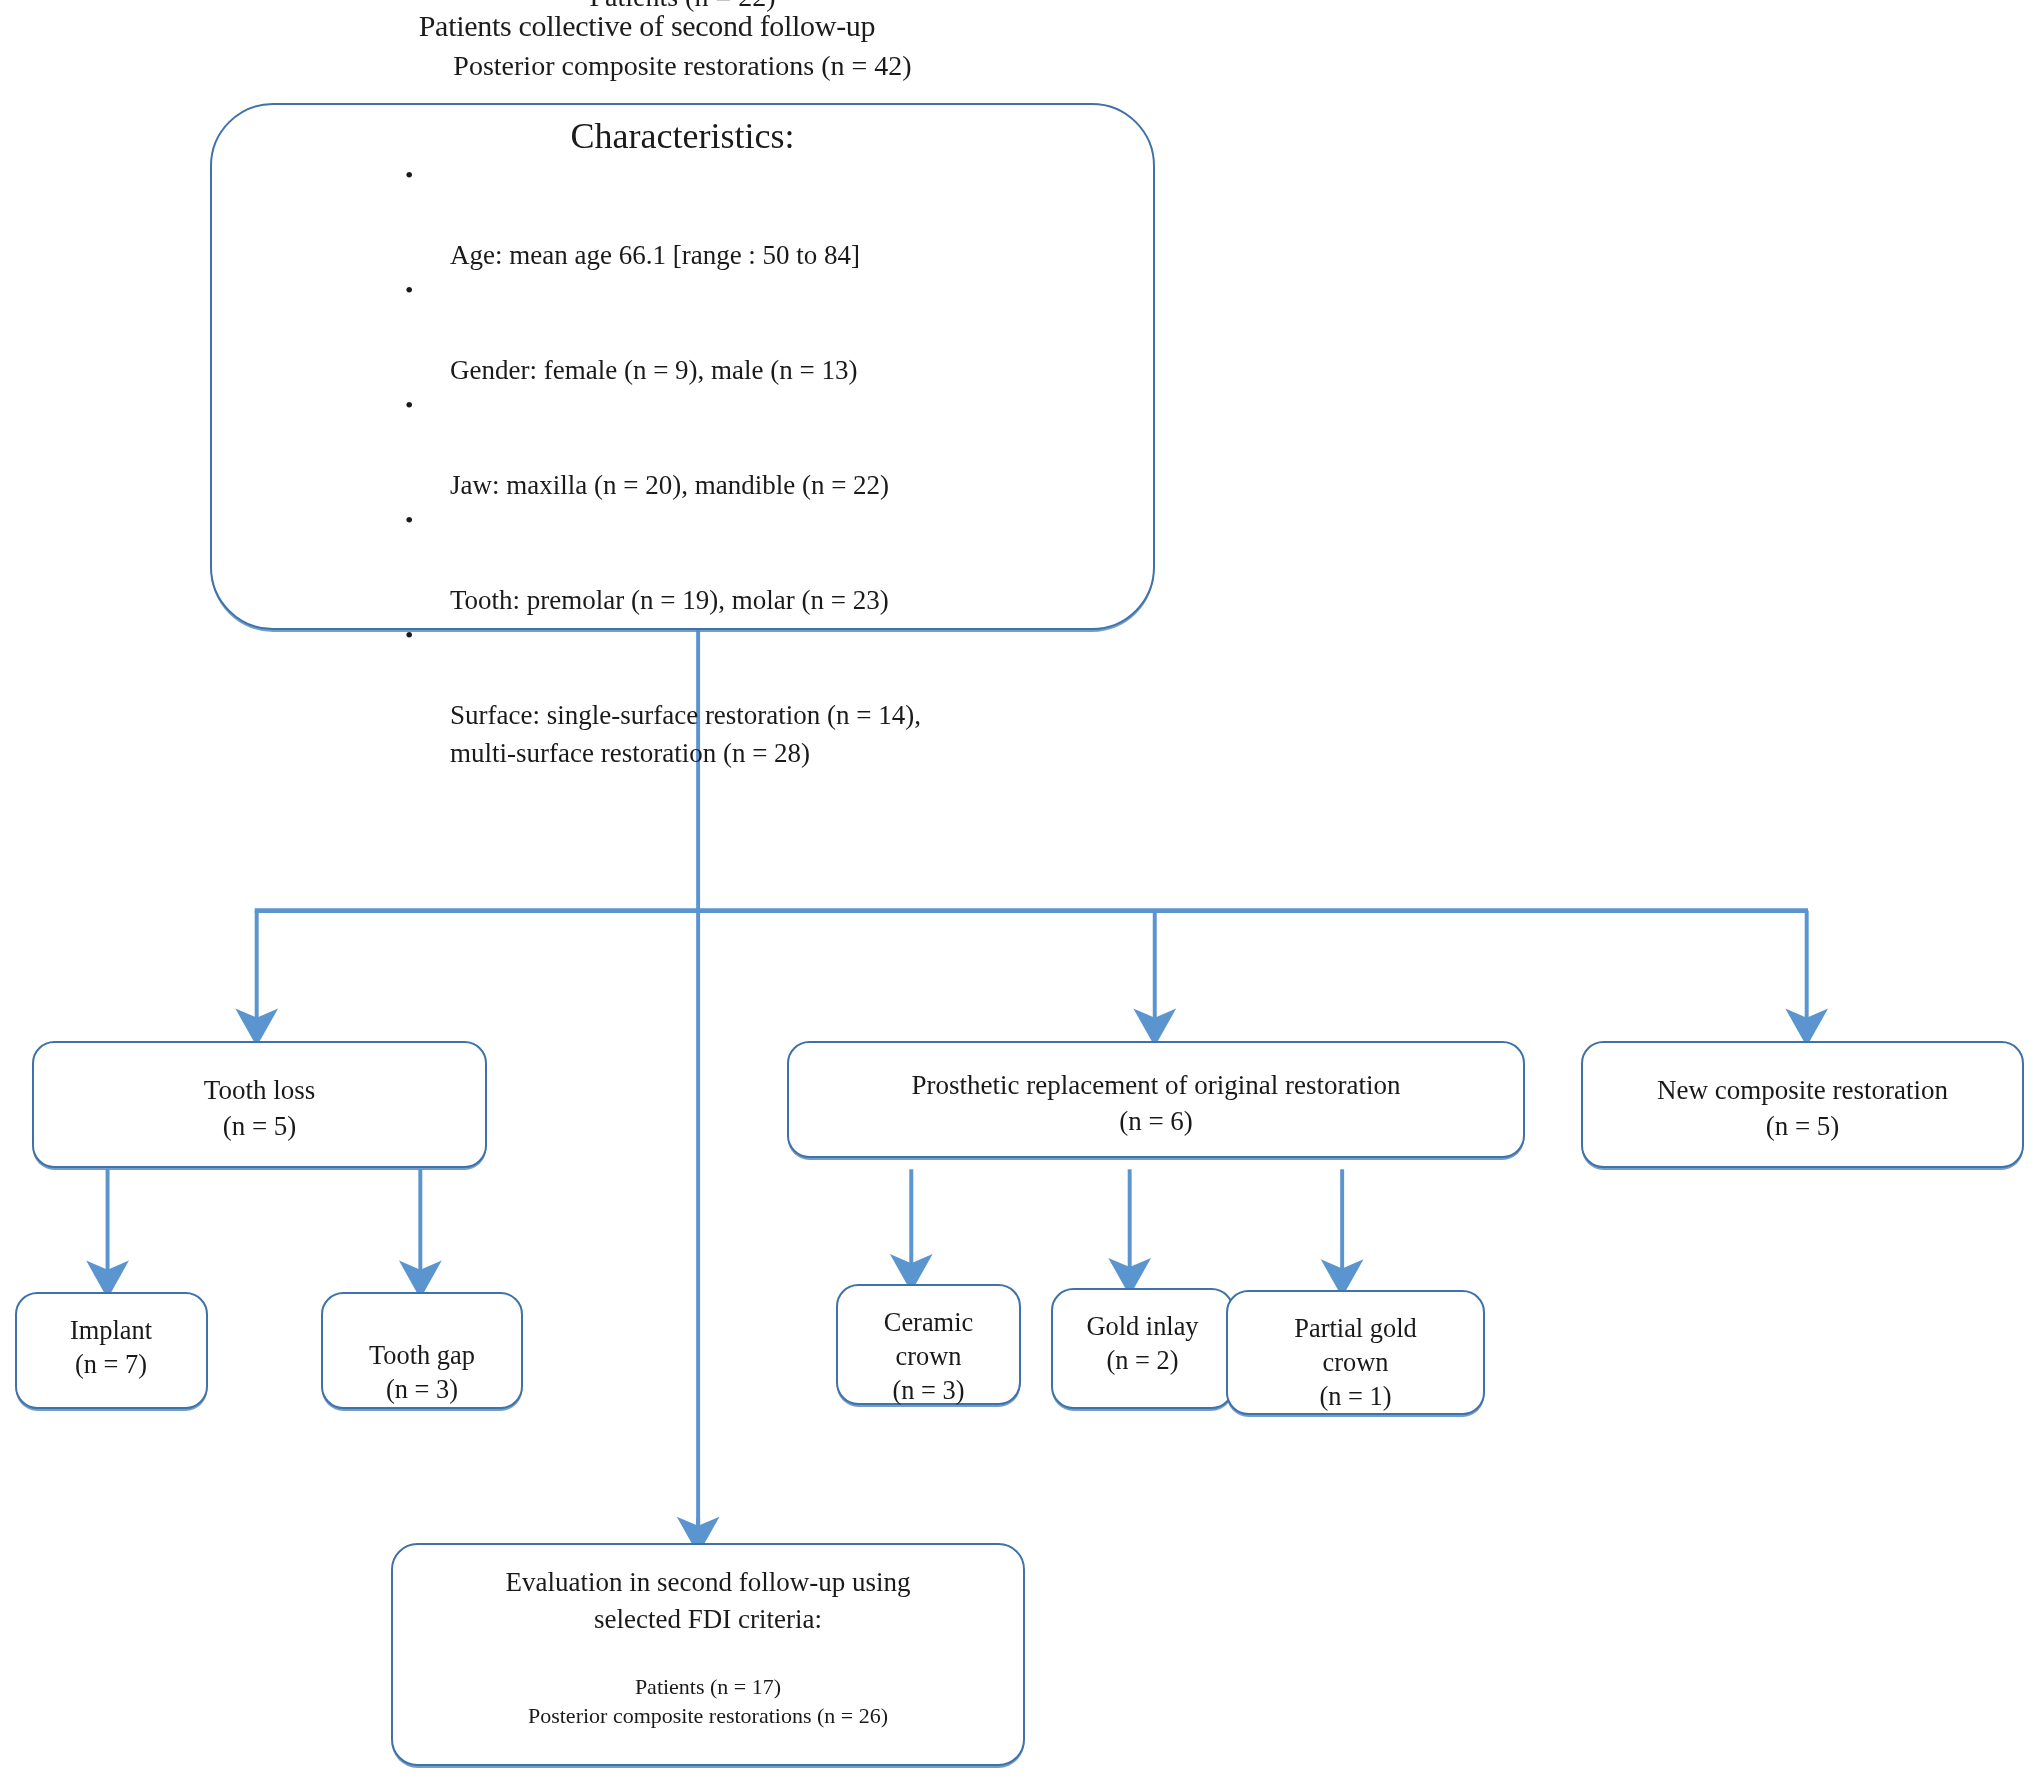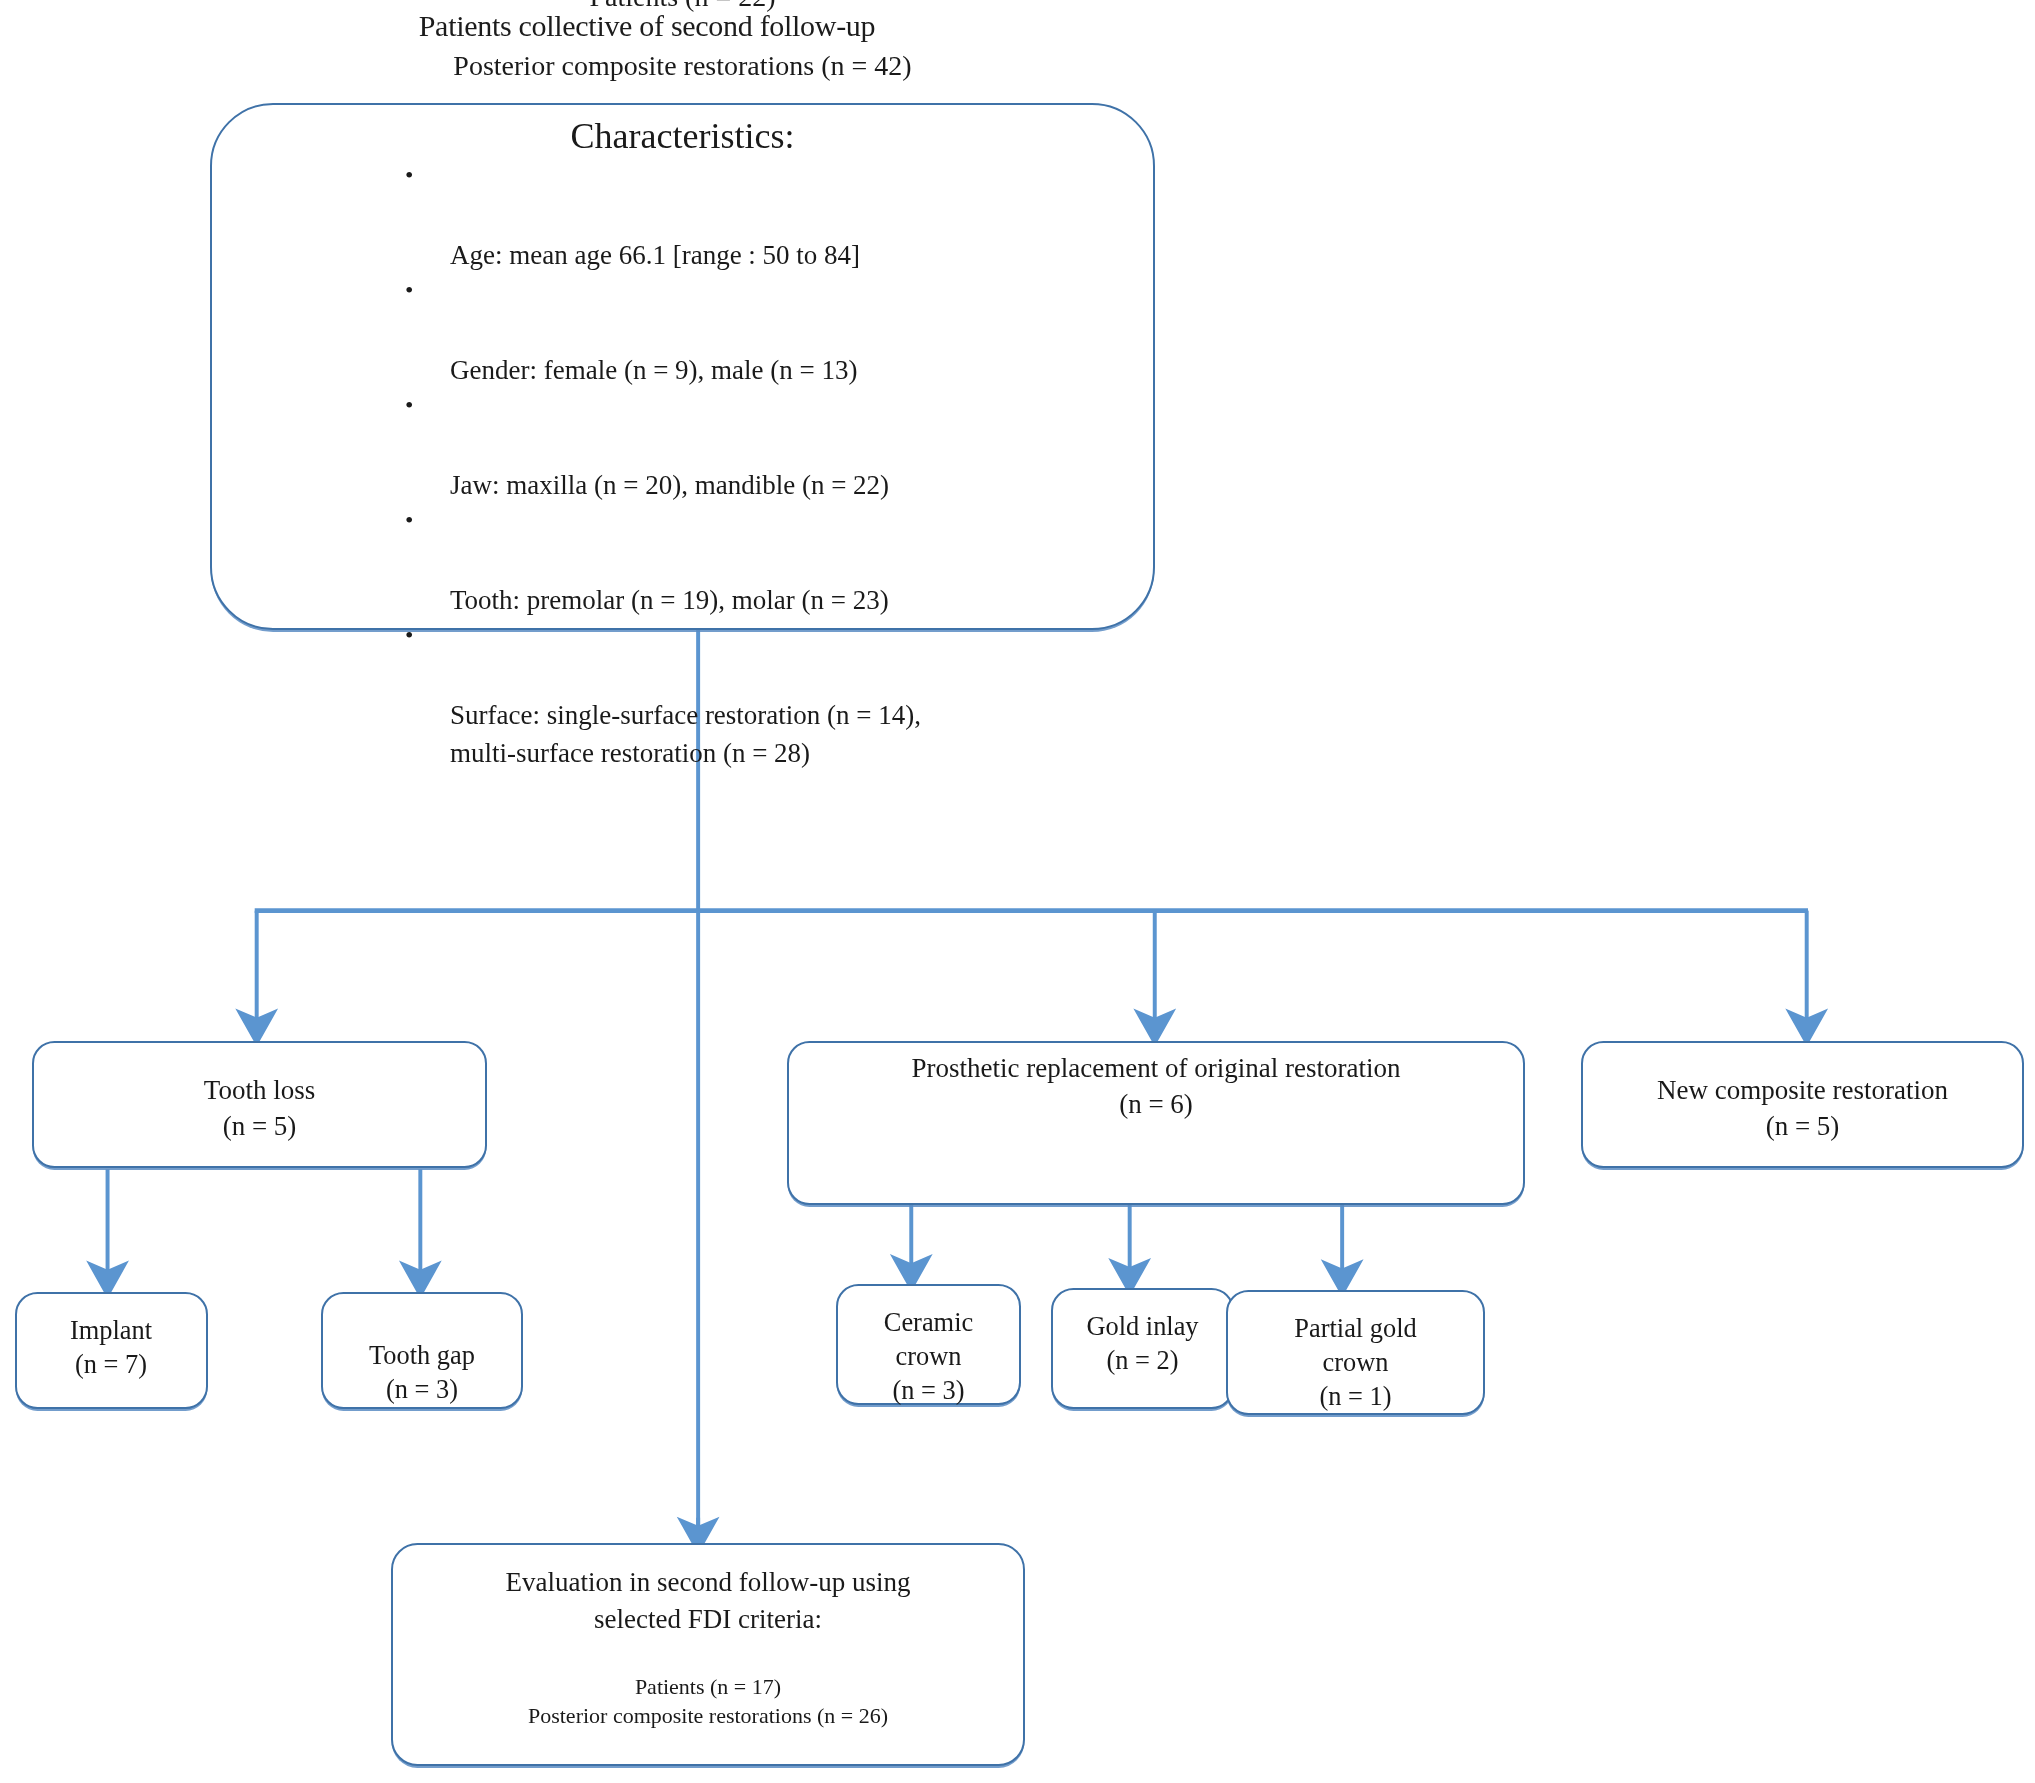--- a/index.html
+++ b/index.html
@@ -113,22 +113,22 @@
     left: 32px;
     top: 1041px;
     width: 455px;
     height: 127px;
     justify-content: center;
   }
   #node-prosthetic {
     left: 787px;
     top: 1041px;
     width: 738px;
-    height: 164px;
-    justify-content: flex-start;
+    height: 117px;
+    justify-content: center;
   }
   #node-newcomposite {
     left: 1581px;
     top: 1041px;
     width: 443px;
     height: 127px;
     justify-content: center;
   }
   
   #node-implant {

